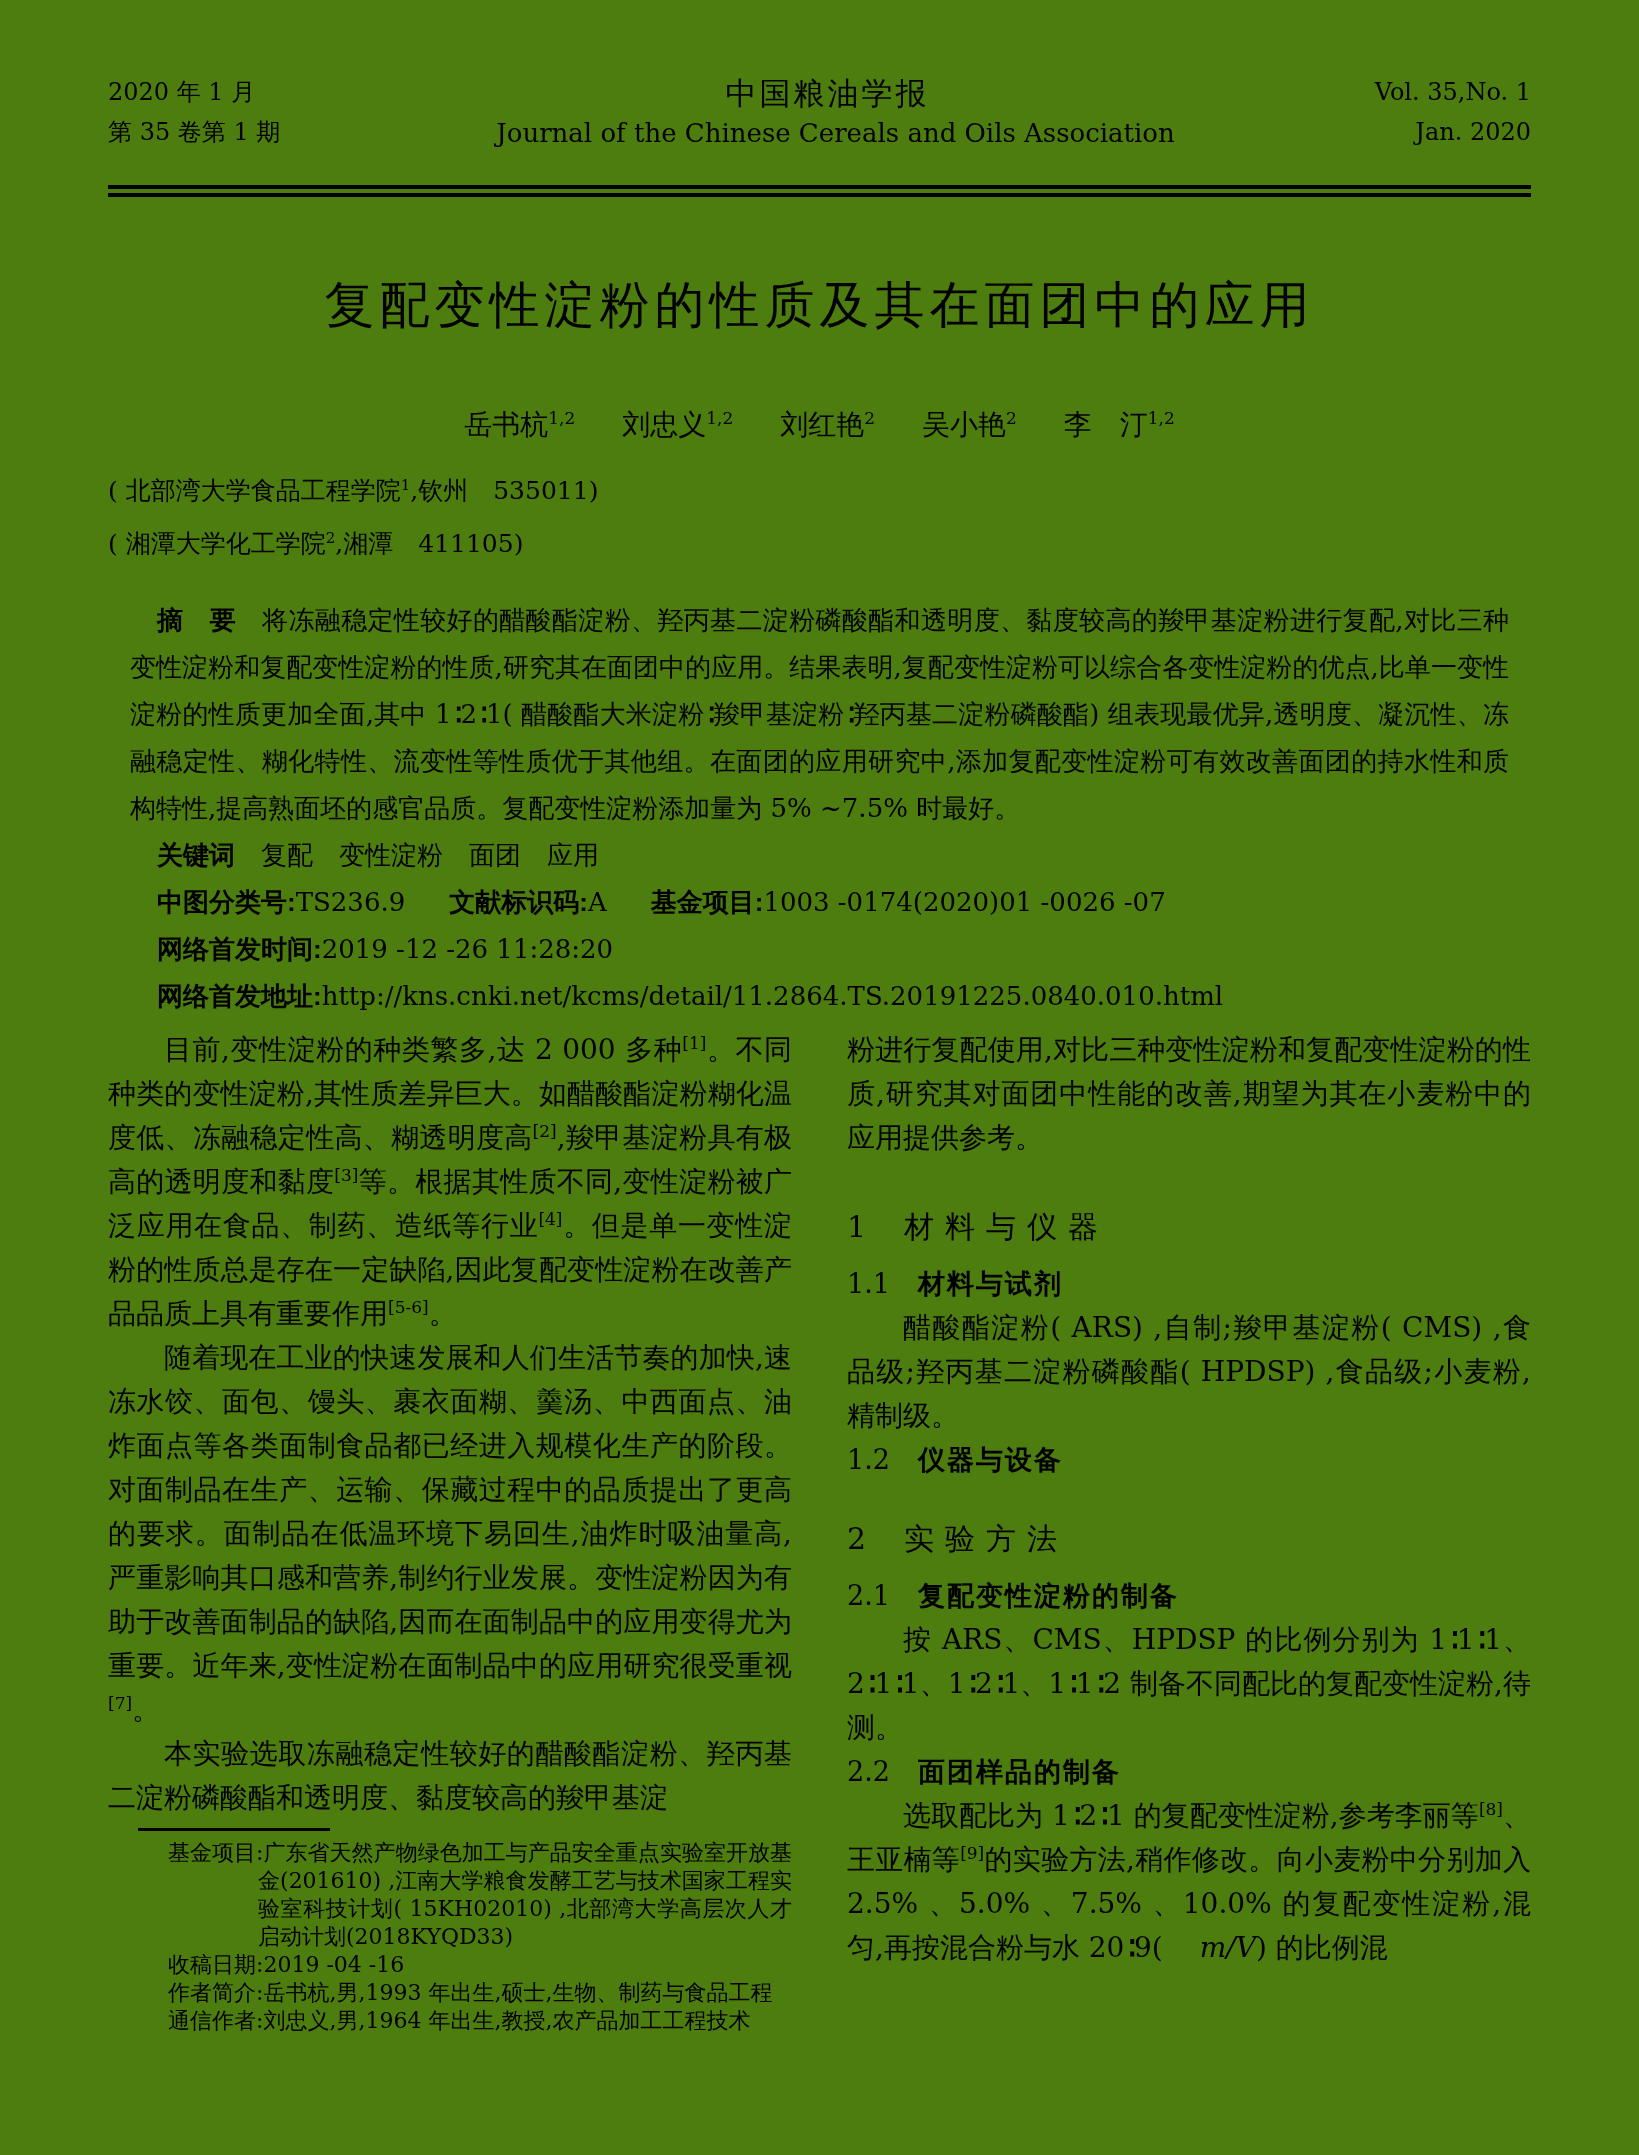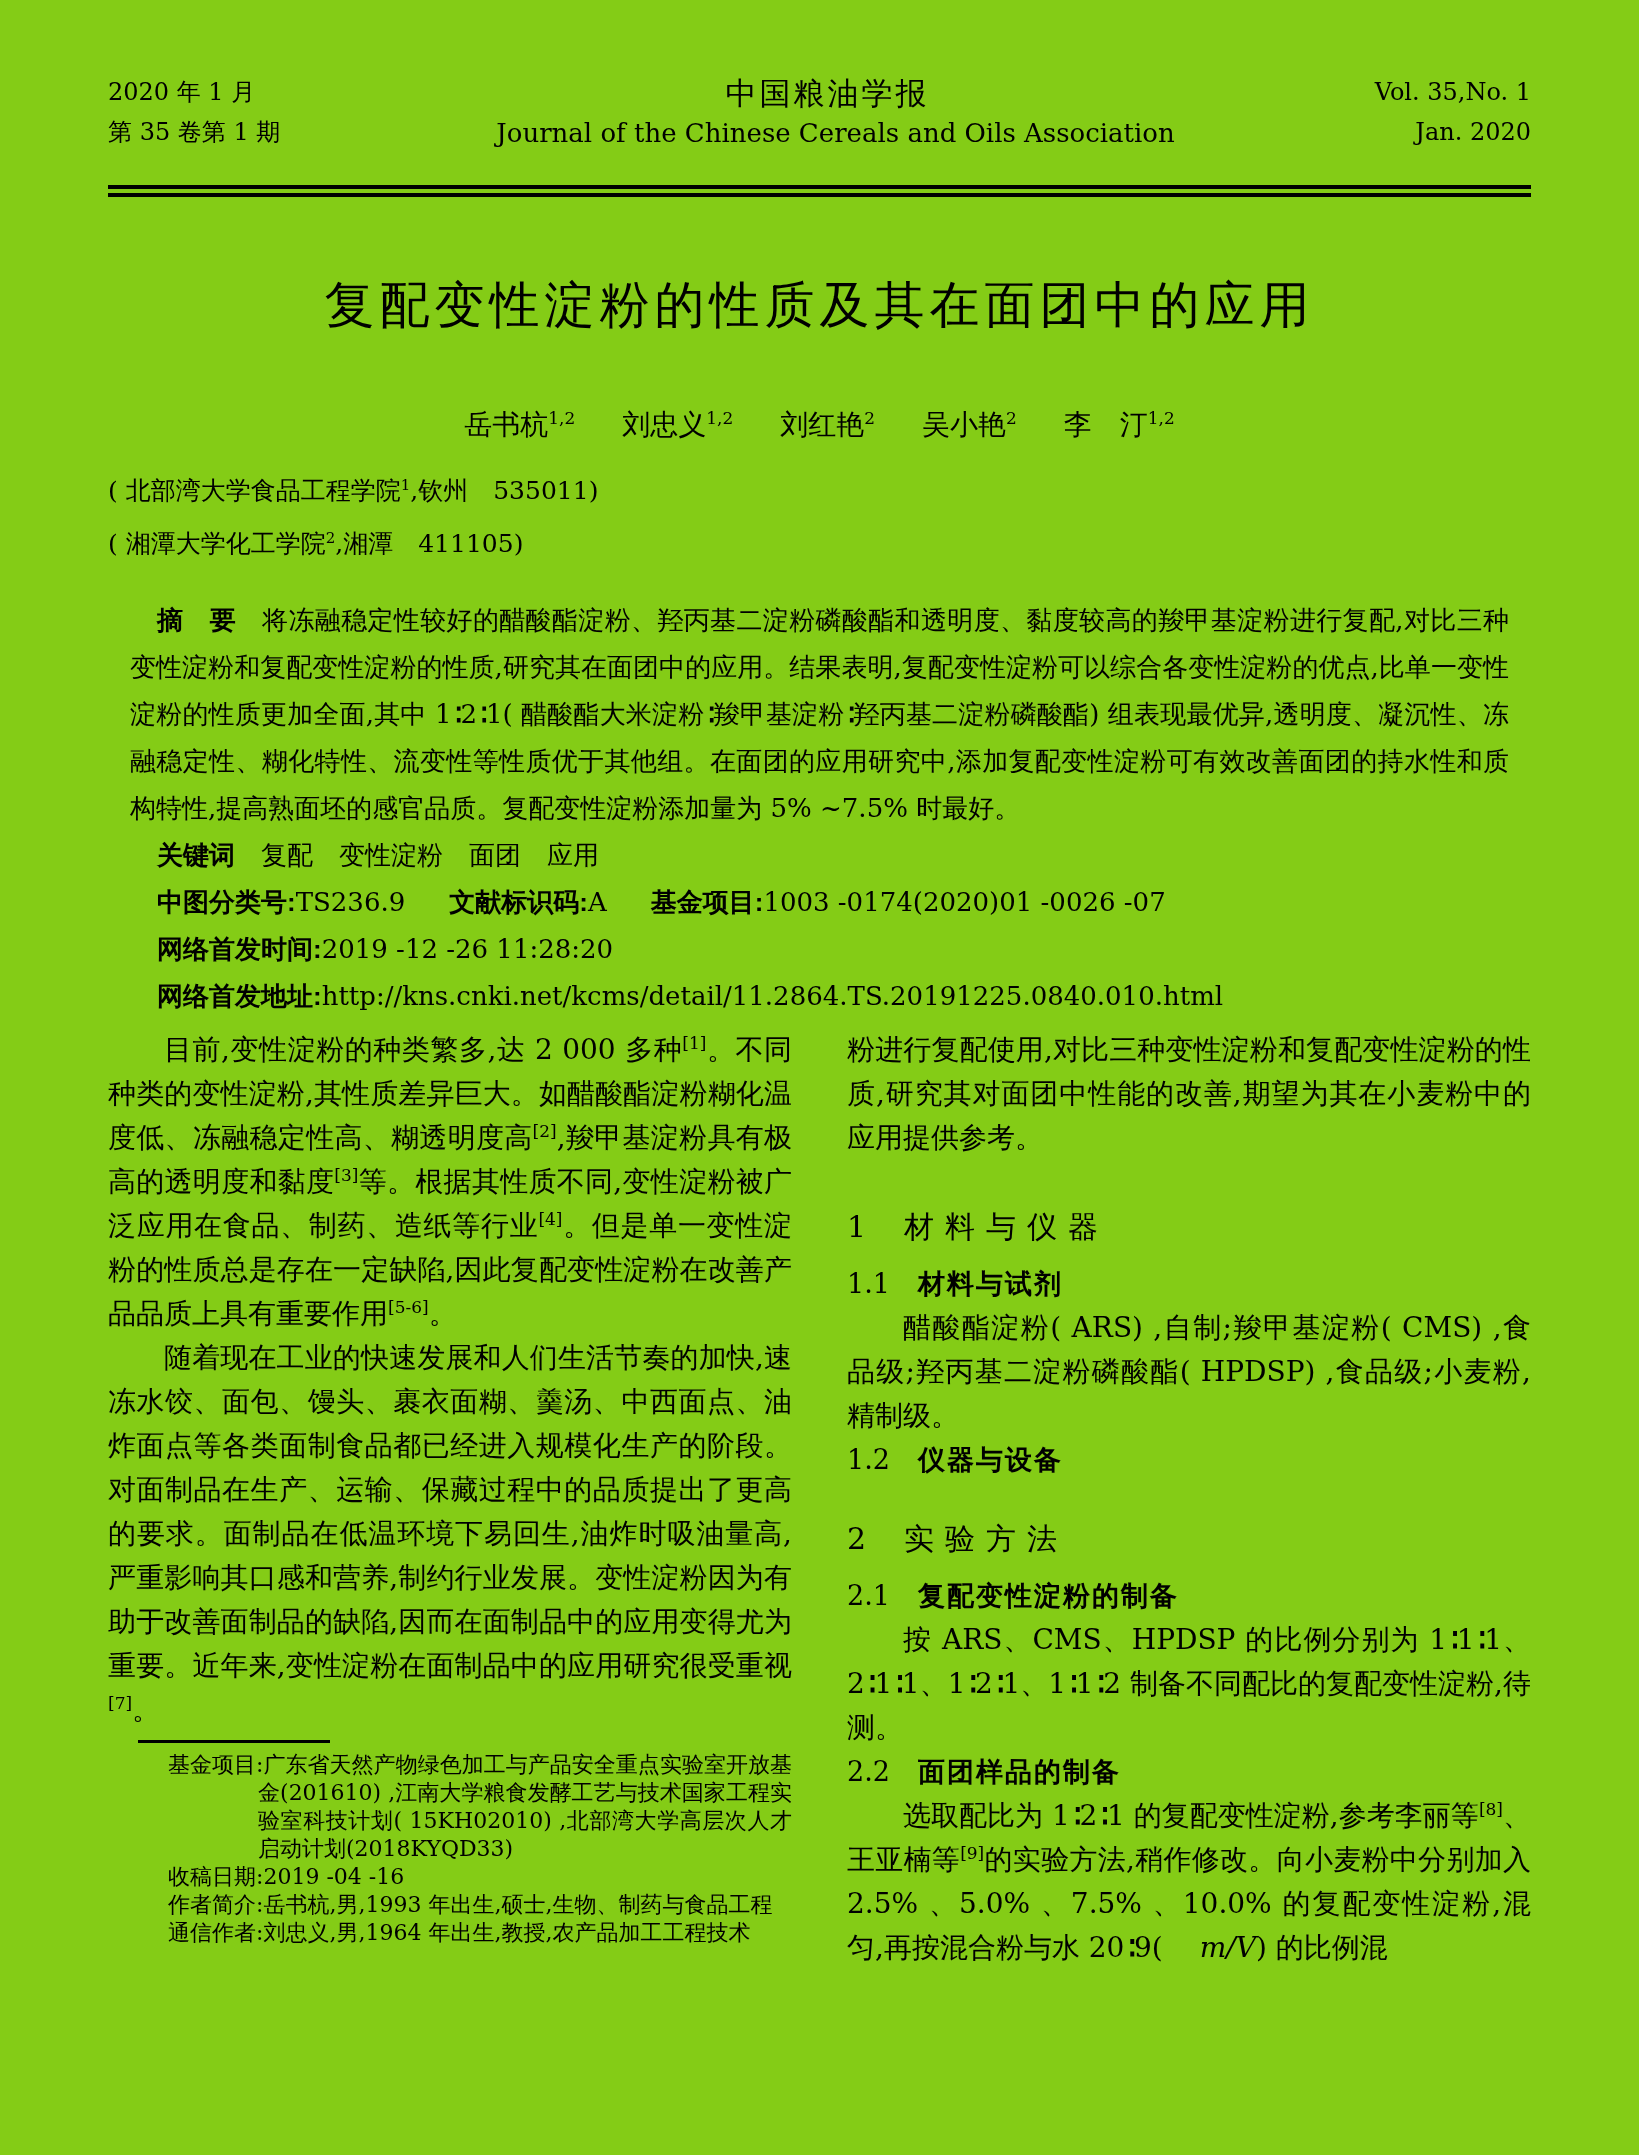--- a/index.html
+++ b/index.html
@@ -1,18 +1,18 @@
 <!DOCTYPE html>
 <html><head>
 <meta charset="utf-8">
 <style>
   * { box-sizing: border-box; }
   html, body { margin: 0; padding: 0; background: #ffffff; }
   .page {
-    width: 1639px; height: 2155px; background: #84cc16; color: #000;
+    width: 1639px; height: 2155px; background: #4d7c0f; color: #000;
     font-family: "DejaVu Serif", "Liberation Serif", serif;
     padding: 72px 108px 0 108px; position: relative; overflow: hidden;
   }
   
   .header { display: flex; justify-content: space-between; align-items: flex-start; }
   .h-left  { font-size: 24px; line-height: 40px; }
   .h-right { font-size: 24px; line-height: 40px; text-align: right; }
   .h-center { text-align: center; flex: 1; }
   .h-center .cn { font-size: 31px; line-height: 42px; letter-spacing: 3px; }
   .h-center .en { font-size: 26px; line-height: 38px; padding-left: 16px; }
@@ -95,20 +95,21 @@
     <p class="indent1"><span class="meta-item"><span class="label-bold">中图分类号:</span><span>TS236.9</span></span><span class="meta-item"><span class="label-bold">文献标识码:</span><span>A</span></span><span class="meta-item"><span class="label-bold">基金项目:</span><span>1003 -0174(2020)01 -0026 -07</span></span></p>
     <p class="indent1"><span class="label-bold">网络首发时间:</span><span>2019 -12 -26 11:28:20</span></p>
     <p class="indent1"><span class="label-bold">网络首发地址:</span><span>http://kns.cnki.net/kcms/detail/11.2864.TS.20191225.0840.010.html</span></p>
   </div>
 
   <div class="columns">
 
     <div class="col">
       <p class="indent">目前,变性淀粉的种类繁多,达 2 000 多种<sup>[1]</sup>。不同种类的变性淀粉,其性质差异巨大。如醋酸酯淀粉糊化温度低、冻融稳定性高、糊透明度高<sup>[2]</sup>,羧甲基淀粉具有极高的透明度和黏度<sup>[3]</sup>等。根据其性质不同,变性淀粉被广泛应用在食品、制药、造纸等行业<sup>[4]</sup>。但是单一变性淀粉的性质总是存在一定缺陷,因此复配变性淀粉在改善产品品质上具有重要作用<sup>[5-6]</sup>。</p>
       <p class="indent">随着现在工业的快速发展和人们生活节奏的加快,速冻水饺、面包、馒头、裹衣面糊、羹汤、中西面点、油炸面点等各类面制食品都已经进入规模化生产的阶段。对面制品在生产、运输、保藏过程中的品质提出了更高的要求。面制品在低温环境下易回生,油炸时吸油量高,严重影响其口感和营养,制约行业发展。变性淀粉因为有助于改善面制品的缺陷,因而在面制品中的应用变得尤为重要。近年来,变性淀粉在面制品中的应用研究很受重视<sup>[7]</sup>。</p>
+      <p class="indent">本实验选取冻融稳定性较好的醋酸酯淀粉、羟丙基二淀粉磷酸酯和透明度、黏度较高的羧甲基淀</p>
 
       <div class="footnote">
         <div class="fn-rule"></div>
         <p class="fn-item"><span class="fn-label">基金项目:</span><span>广东省天然产物绿色加工与产品安全重点实验室开放基金(201610) ,江南大学粮食发酵工艺与技术国家工程实验室科技计划( 15KH02010) ,北部湾大学高层次人才启动计划(2018KYQD33)</span></p>
         <p class="fn-item"><span class="fn-label">收稿日期:</span><span>2019 -04 -16</span></p>
         <p class="fn-item"><span class="fn-label">作者简介:</span><span>岳书杭,男,1993 年出生,硕士,生物、制药与食品工程</span></p>
         <p class="fn-item"><span class="fn-label">通信作者:</span><span>刘忠义,男,1964 年出生,教授,农产品加工工程技术</span></p>
       </div>
     </div>
 

